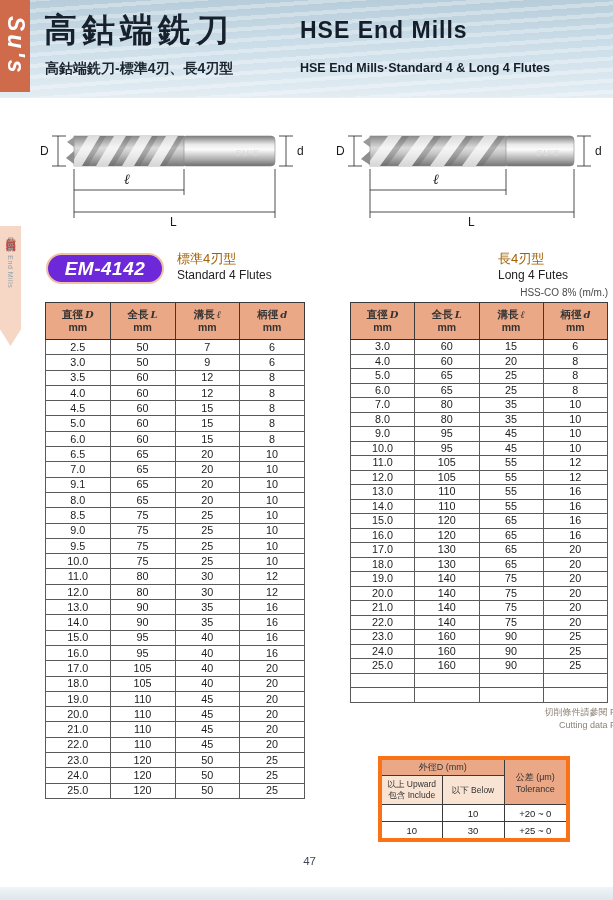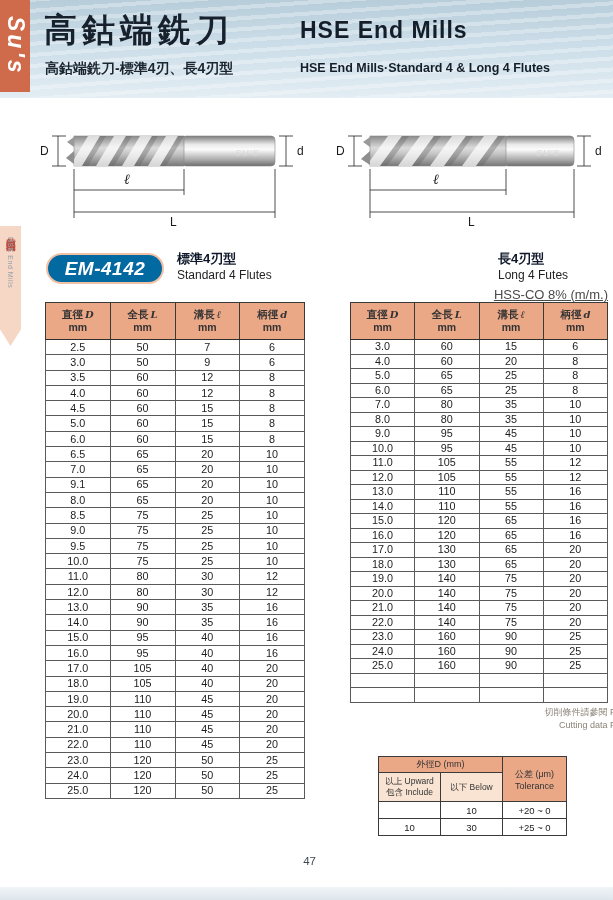--- a/index.html
+++ b/index.html
@@ -31,51 +31,51 @@
   .side-tab .en{writing-mode:vertical-rl;color:#98a4ad;font-size:7px;margin-top:2px;letter-spacing:.5px;}
 
   
   .diagram{position:absolute;top:116px;width:280px;height:112px;}
   #diagram-std{left:32px;} #diagram-long{left:328px;}
   .dimtext{font-size:12px;fill:#1a1a1a;font-family:"Liberation Sans",sans-serif;}
   .flutetext{font-size:14px;fill:#1a1a1a;font-style:italic;font-family:"DejaVu Serif",serif;}
   .brandtext{font-size:9px;fill:#d9d9d9;font-style:italic;letter-spacing:1px;}
 
   
-  .badge{position:absolute;top:253px;width:118px;height:31px;background:#0369a1;
+  .badge{position:absolute;top:253px;width:118px;height:31px;background:#6d28d9;
     border:2px solid #f2c0a4;border-radius:17px;color:#fff;font-weight:bold;font-style:italic;
     font-size:19px;display:flex;align-items:center;justify-content:center;letter-spacing:.5px;
     box-sizing:border-box;}
   #badge-4142{left:46px;} #badge-4144{left:350px;}
   .type-label{position:absolute;top:251px;line-height:1.3;}
   #type-4142{left:177px;} #type-4144{left:498px;}
-  .type-label .cn{font-size:13px;font-weight:bold;color:#0f172a;display:block;}
+  .type-label .cn{font-size:13px;font-weight:normal;color:#a16207;display:block;}
   .type-label .en{font-size:12px;color:#222;display:block;}
   .hss-note{position:absolute;left:350px;top:287px;width:258px;text-align:right;
-    font-size:13px;color:#4a4a4a;text-decoration:underline;}
+    font-size:10px;color:#4a4a4a;}
 
   
   table.dim{position:absolute;border-collapse:collapse;table-layout:fixed;background:#fff;
     border:1.5px solid #2e2e2e;padding-left:33px;}
   #t1{left:45px;top:302px;width:260px;}
   #t2{left:350px;top:302px;width:258px;}
   table.dim th{background:#eba887;border:1px solid #3a3a3a;border-bottom:1.5px solid #2e2e2e;
     font-size:10.5px;color:#333;font-weight:bold;height:34px;padding:1px 0;line-height:1.25;}
   table.dim th .sym{font-family:"DejaVu Serif",serif;font-style:italic;font-weight:bold;
     font-size:10px;margin-left:2px;}
   table.dim td{border:1px solid #5a5a5a;text-align:center;font-size:10.8px;color:#1c1c1c;
     padding:0;line-height:1;}
   #t1 td{height:14.3px;} #t2 td{height:13.5px;}
 
   .cutnote{position:absolute;left:368px;top:706px;width:258px;text-align:right;
     font-size:9px;color:#8b8276;line-height:1.4;}
 
   
   table.tol{position:absolute;left:378px;top:756px;width:188px;border-collapse:collapse;
-    table-layout:fixed;border:1px solid #f97316;background:#fff;}
+    table-layout:fixed;border:4px solid #f97316;background:#fff;}
   table.tol th,table.tol td{border:1px solid #3a3a3a;font-weight:normal;}
   table.tol .peach{background:#eba887;color:#333;font-size:9px;}
   table.tol .lite{background:#f9e4d3;color:#333;font-size:8.5px;line-height:1.25;height:26px;}
   table.tol td{text-align:center;font-size:9.5px;color:#1c1c1c;height:14px;background:#fff;}
   table.tol .hrow1{height:13px;}
 
   .pageno{position:absolute;left:256px;top:855px;width:60px;text-align:right;
     font-size:11.5px;color:#3e4752;}
   .footer-strip{position:absolute;left:0;bottom:0;width:613px;height:13px;
     background:linear-gradient(180deg,#f0f4f7,#dde6ec);}

